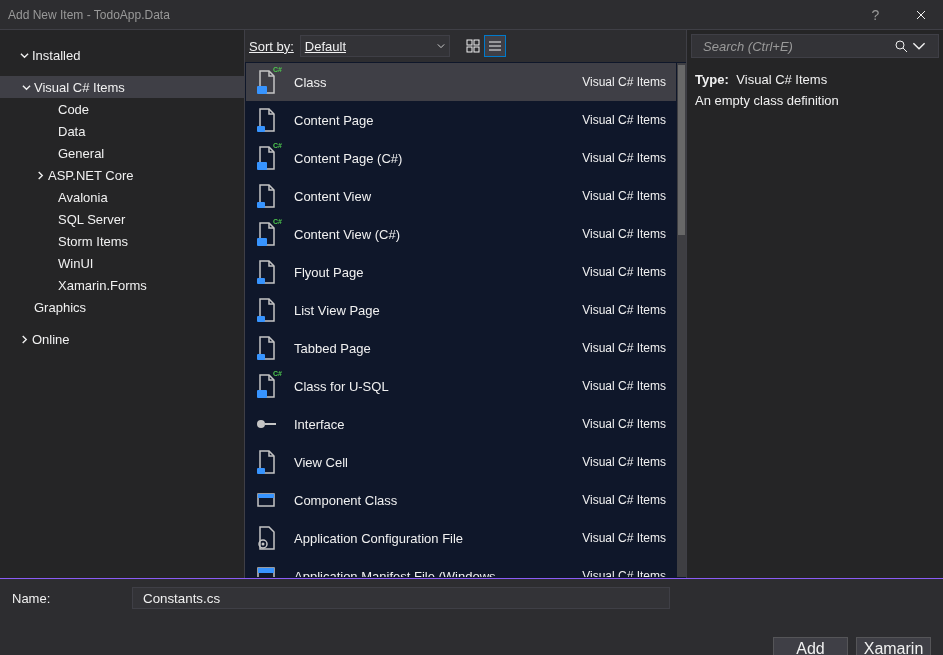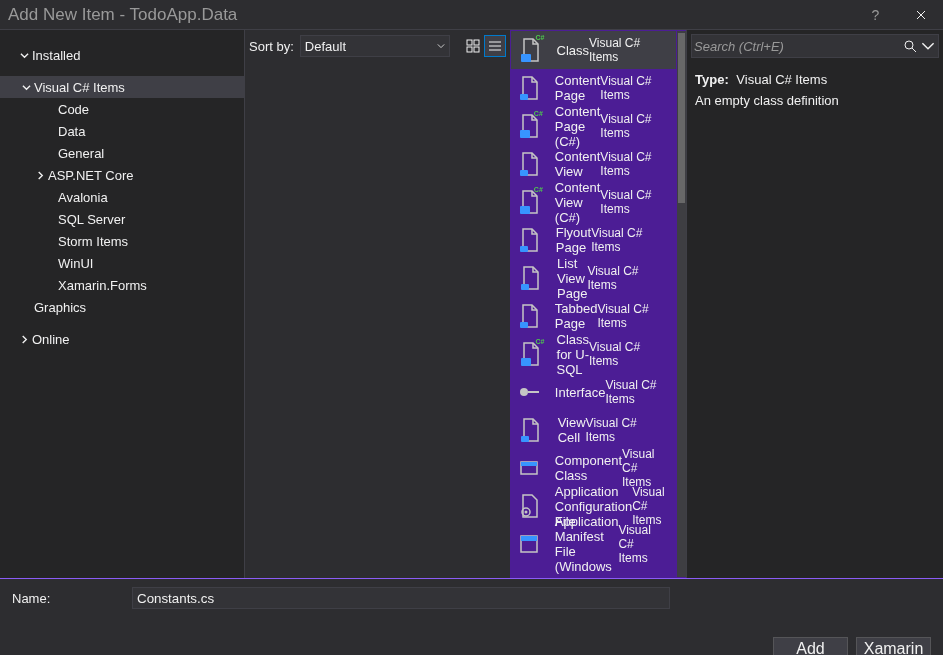--- a/index.html
+++ b/index.html
@@ -11,21 +11,21 @@
     color: #f1f1f1;
   }
   .titlebar {
     height: 30px;
     background: #2d2d30;
     border-bottom: 1px solid #3f3f46;
     display: flex;
     align-items: center;
     padding-left: 8px;
   }
-  .titlebar-text { color: #999999; font-size: 17px; flex: 1; }
+  .titlebar-text { color: #999999; font-size: 12px; flex: 1; }
   .titlebar-btn {
     width: 45px; height: 30px;
     display: flex; align-items: center; justify-content: center;
     color: #f1f1f1; cursor: pointer;
   }
   .help-q { font-size: 14px; color: #999; }
   .close-x svg { width: 10px; height: 10px; }
 
   .main { display: flex; height: 548px; }
 
@@ -52,24 +52,25 @@
   .tree-item .chev svg { width: 9px; height: 9px; }
   .tree-label { font-size: 13px; color: #f1f1f1; }
   .indent-0 { padding-left: 16px; }
   .indent-1 { padding-left: 18px; }
   .indent-2 { padding-left: 42px; }
   .indent-2b { padding-left: 32px; }
 
   
   .center-panel {
     flex: 1;
-    display: flex; 
+    display: flex; flex-direction: column;
     background: #2d2d30;
     border-left: 1px solid #3f3f46;
     border-right: 1px solid #3f3f46;
+    text-decoration: underline;
   }
   .sort-row {
     height: 32px;
     display: flex; align-items: center;
     padding: 0 4px;
     gap: 4px;
   }
   .sort-label { color: #f1f1f1; margin-right: 2px; }
   .sort-select {
     background: #333337;
@@ -86,21 +87,21 @@
     width: 22px; height: 22px;
     border: 1px solid transparent;
     display: flex; align-items: center; justify-content: center;
     cursor: pointer;
   }
   .vbtn.active { border: 1px solid #007acc; background: #3f3f46; }
   .vbtn svg { width: 14px; height: 14px; }
 
   .template-list {
     flex: 1;
-    background: #4c1d95;
+    background: #0f172a;
     overflow: hidden;
     position: relative;
   }
   .template-list-inner {
     position: absolute;
     inset: 1px 10px 1px 1px;
     overflow: hidden;
   }
   .tmpl {
     height: 38px;
@@ -146,21 +147,21 @@
     height: 32px;
     display: flex; align-items: center;
     padding: 0 4px;
   }
   .search-box {
     flex: 1;
     height: 24px;
     background: #333337;
     border: 1px solid #3f3f46;
     display: flex; align-items: center;
-    padding: 0 2px;
+    padding: 0 11px;
   }
   .search-box input {
     flex: 1;
     background: transparent;
     border: none;
     color: #f1f1f1;
     font-style: italic;
     font-size: 13px;
     outline: none;
   }
@@ -182,21 +183,21 @@
   }
   .name-row { display: flex; align-items: center; }
   .name-label { width: 120px; color: #f1f1f1; }
   .name-input {
     flex: 1;
     max-width: 538px;
     height: 22px;
     background: #333337;
     border: 1px solid #3f3f46;
     color: #f1f1f1;
-    padding: 0 4px;
+    padding: 0 10px;
   }
   .btn-row { display: flex; justify-content: flex-end; gap: 8px; }
   .btn {
     min-width: 75px;
     height: 24px;
     background: #3f3f46;
     border: 1px solid #555558;
     color: #f1f1f1;
     display: flex; align-items: center; justify-content: center;
     cursor: pointer;

